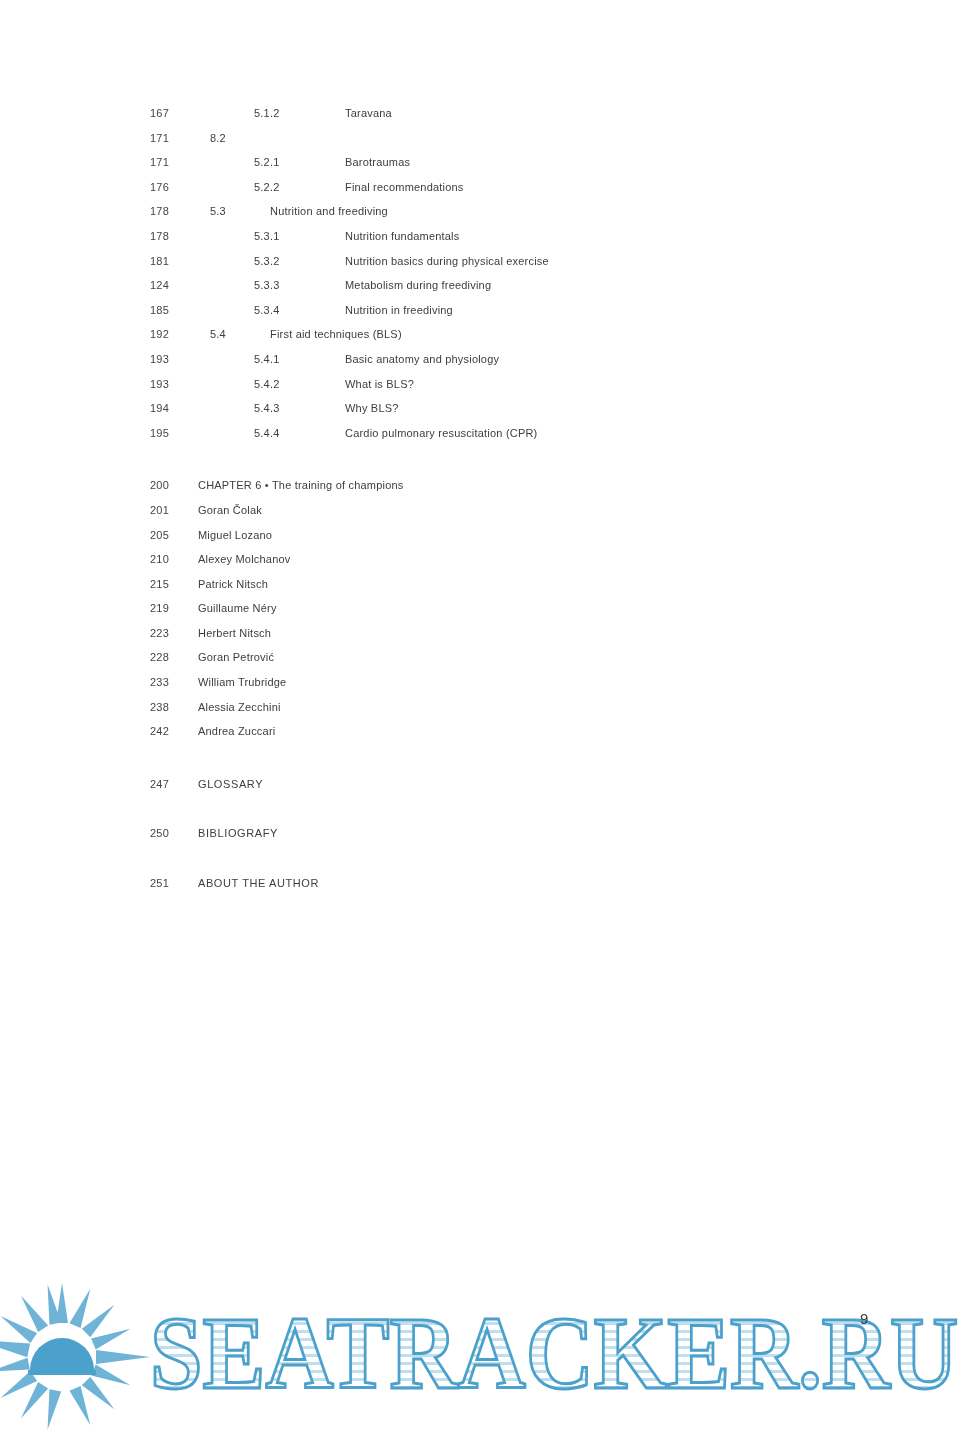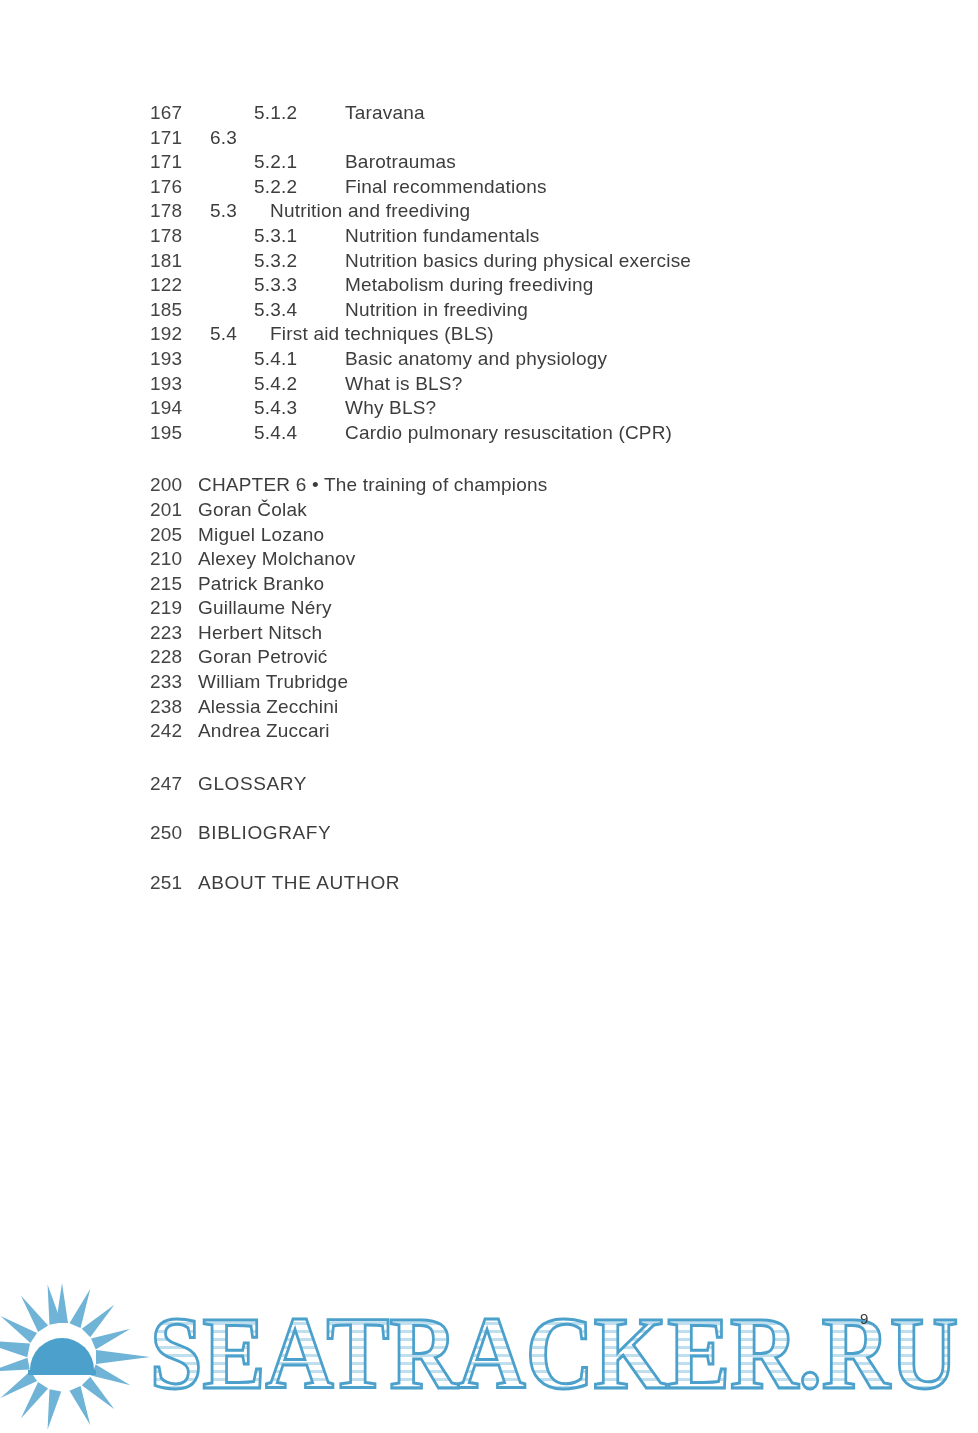--- a/index.html
+++ b/index.html
@@ -12,21 +12,21 @@
     color:#3d3d3d;
   }
   .content{
     position:absolute;
     left:150px;top:101px;
     width:760px;
   }
   .toc-row{
     position:relative;
     height:24.6px;
-    font-size:19px;
+    font-size:11px;
     line-height:24.6px;
     letter-spacing:0.2px;
     color:#3d3d3d;
     white-space:nowrap;
   }
   .toc-row .pg{position:absolute;left:0;color:#444;}
   .toc-row .num{position:absolute;}
   .toc-row .ttl{position:absolute;}
   .toc-row.lvl2 .num{left:60px;}
   .toc-row.lvl2 .ttl{left:120px;}
@@ -70,21 +70,21 @@
 
     <div>
 
     <div class="toc-row lvl3">
           <span class="pg">167</span>
           <span class="num">5.1.2</span>
           <span class="ttl">Taravana</span>
         </div>
         <div class="toc-row lvl2">
           <span class="pg">171</span>
-          <span class="num">6.3</span>
+          <span class="num">8.2</span>
         </div>
         <div class="toc-row lvl3">
           <span class="pg">171</span>
           <span class="num">5.2.1</span>
           <span class="ttl">Barotraumas</span>
         </div>
         <div class="toc-row lvl3">
           <span class="pg">176</span>
           <span class="num">5.2.2</span>
           <span class="ttl">Final recommendations</span>
@@ -98,21 +98,21 @@
           <span class="pg">178</span>
           <span class="num">5.3.1</span>
           <span class="ttl">Nutrition fundamentals</span>
         </div>
         <div class="toc-row lvl3">
           <span class="pg">181</span>
           <span class="num">5.3.2</span>
           <span class="ttl">Nutrition basics during physical exercise</span>
         </div>
         <div class="toc-row lvl3">
-          <span class="pg">122</span>
+          <span class="pg">124</span>
           <span class="num">5.3.3</span>
           <span class="ttl">Metabolism during freediving</span>
         </div>
         <div class="toc-row lvl3">
           <span class="pg">185</span>
           <span class="num">5.3.4</span>
           <span class="ttl">Nutrition in freediving</span>
         </div>
         <div class="toc-row lvl2">
           <span class="pg">192</span>
@@ -155,21 +155,21 @@
           <div class="toc-row ch-row">
             <span class="pg">205</span>
             <span class="ttl">Miguel Lozano</span>
           </div>
           <div class="toc-row ch-row">
             <span class="pg">210</span>
             <span class="ttl">Alexey Molchanov</span>
           </div>
           <div class="toc-row ch-row">
             <span class="pg">215</span>
-            <span class="ttl">Patrick Branko</span>
+            <span class="ttl">Patrick Nitsch</span>
           </div>
           <div class="toc-row ch-row">
             <span class="pg">219</span>
             <span class="ttl">Guillaume Néry</span>
           </div>
           <div class="toc-row ch-row">
             <span class="pg">223</span>
             <span class="ttl">Herbert Nitsch</span>
           </div>
           <div class="toc-row ch-row">

